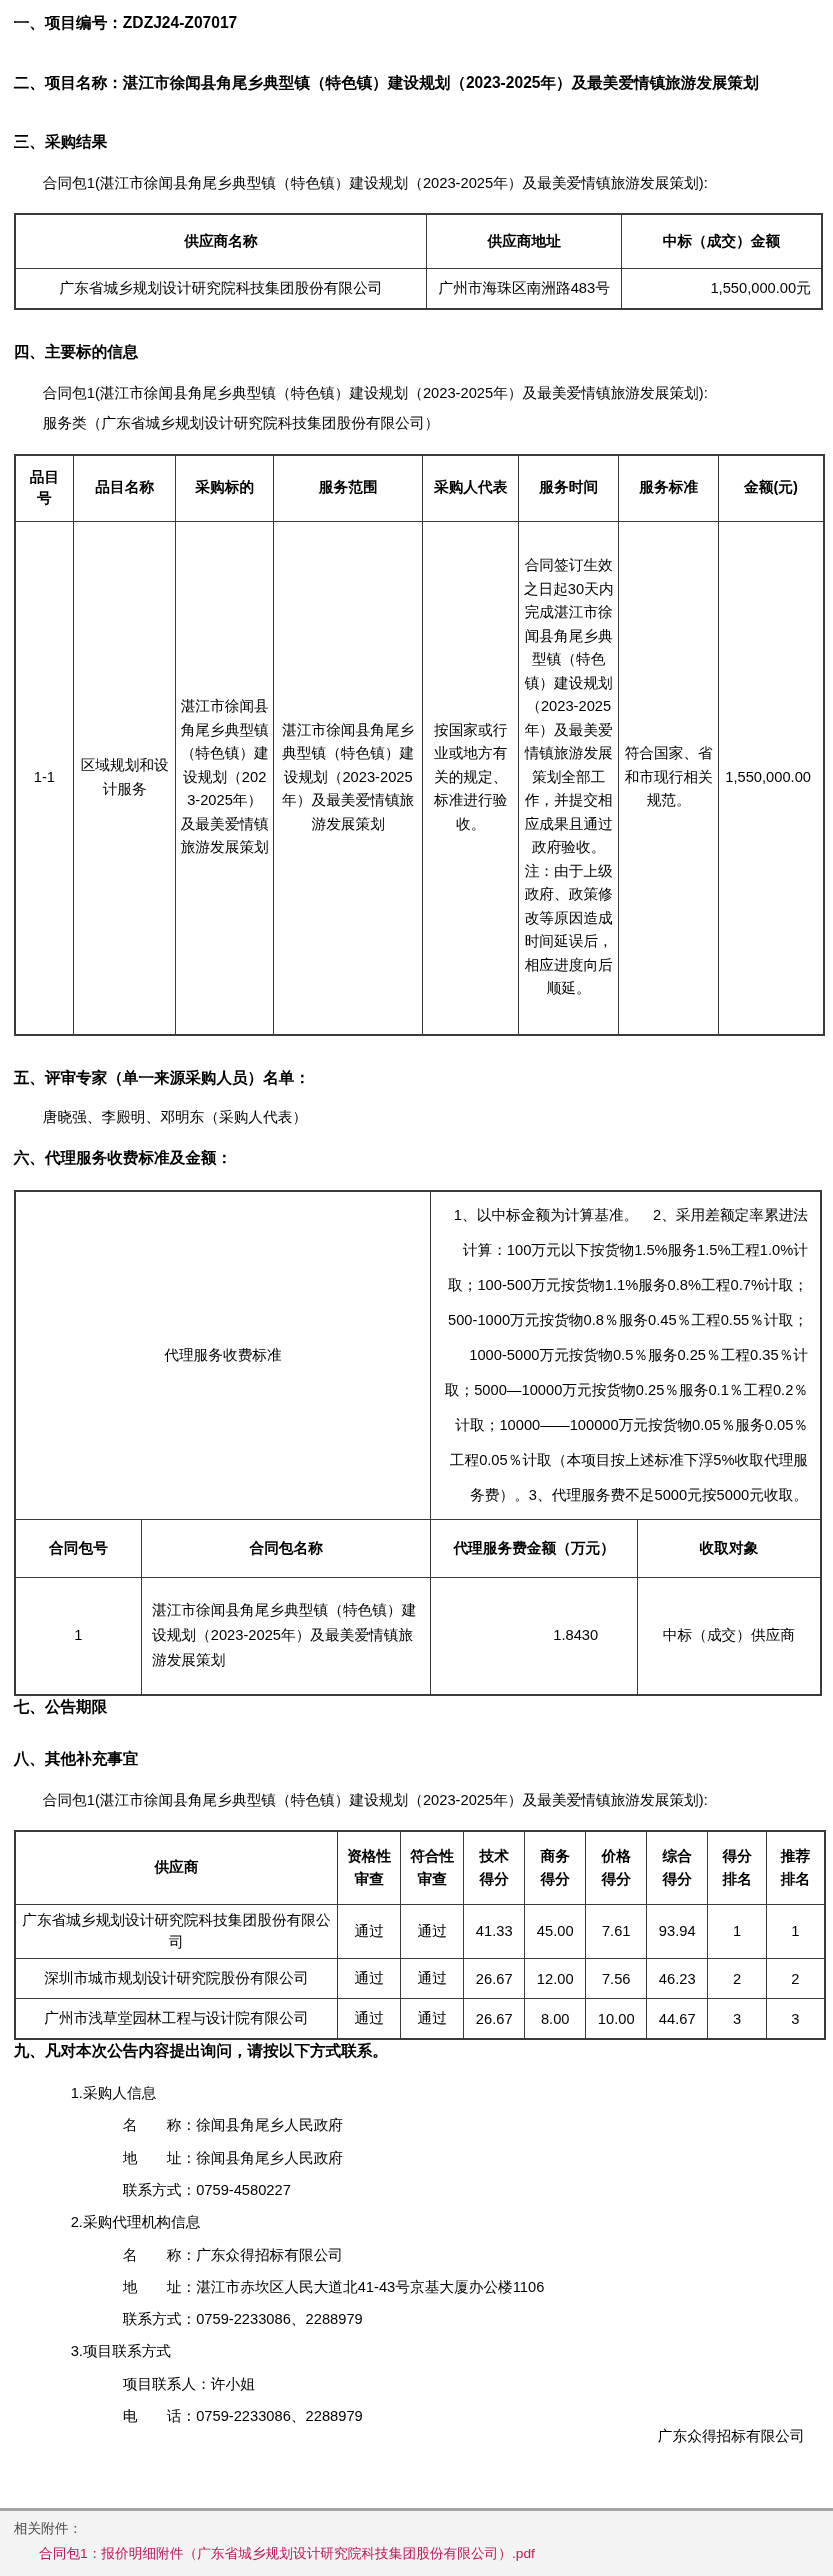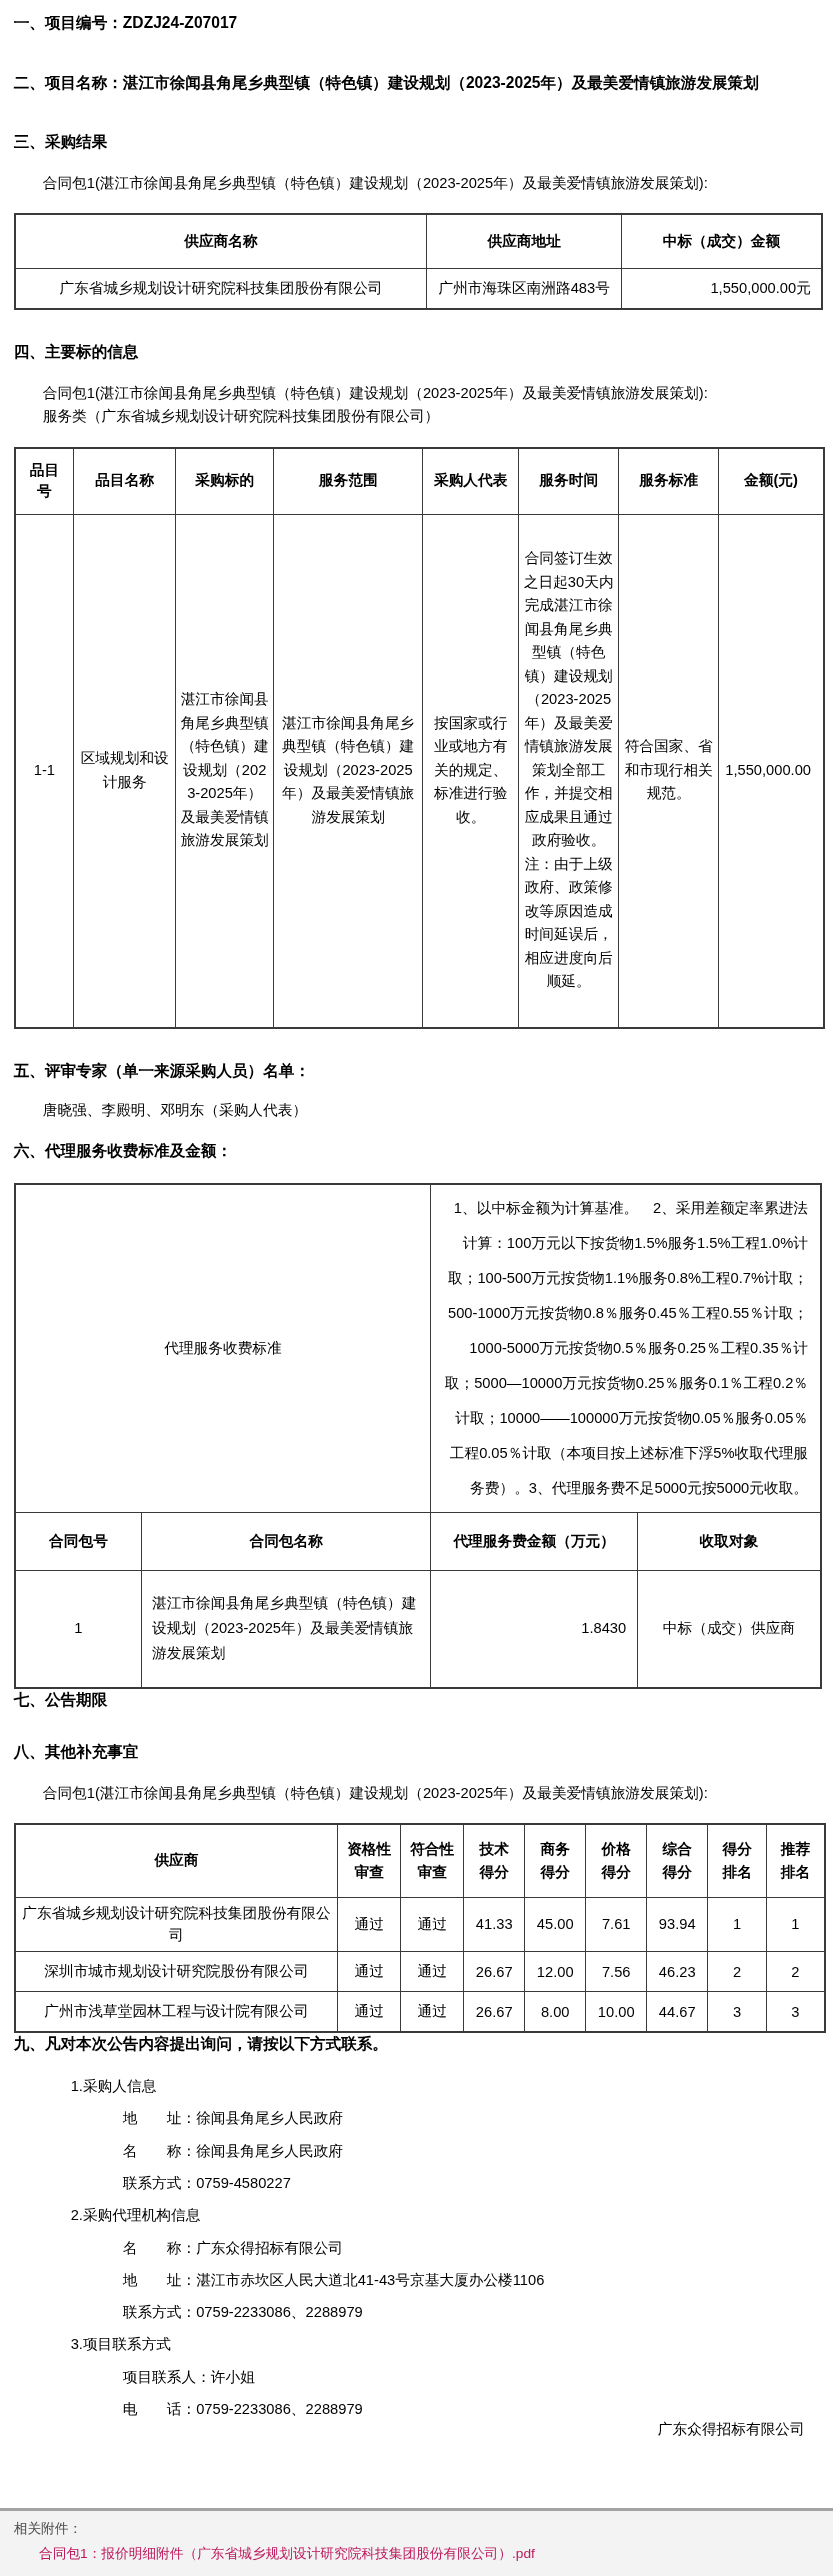--- a/index.html
+++ b/index.html
@@ -4,21 +4,21 @@
 <style>
   html,body{margin:0;padding:0;background:#fff;}
   body{font-family:"Liberation Sans","DejaVu Sans",sans-serif;color:#000;}
   .page{position:relative;width:834px;height:2576px;margin:0 auto;background:#fff;overflow:hidden;}
   .content{padding:11.7px 13.7px 0;}
   .sec{font-size:15.6px;font-weight:bold;line-height:21.5px;}
   .txt{font-size:14.7px;line-height:19.6px;}
   .indent1{padding-left:29px;}
   .indent2{padding-left:57px;}
   .indent3{padding-left:109px;}
-  .mt10{margin-top:4px}.mt13{margin-top:12.7px}.mt20{margin-top:19.6px}.mt22{margin-top:21.5px}
+  .mt10{margin-top:11px}.mt13{margin-top:12.7px}.mt20{margin-top:19.6px}.mt22{margin-top:21.5px}
   .mt23{margin-top:22.5px}.mt30{}.mt32{margin-top:31px}.mt38{margin-top:37px}.mt40{margin-top:39px}
 
   table.tbl{border-collapse:collapse;width:100%;table-layout:fixed;border:2px solid #3a3a3a;}
   .tbl th,.tbl td{border:1px solid #3a3a3a;text-align:center;vertical-align:middle;
     font-size:14.7px;padding:2px 5.9px;word-break:break-all;}
   .tbl th{font-weight:bold;}
 
   
   .t1 th{height:49px;}
   .t1 td{height:35px;}
@@ -28,21 +28,21 @@
   .t2 th{height:61px;padding:2px 7.8px;line-height:21.5px;}
   .t2 td{height:508px;line-height:23.5px;padding:2px 3.9px;}
   .t2 td.num{text-align:right;padding-right:11.7px;}
 
   
   .t3 td.fee-label{height:313px;line-height:25.4px;}
   .t3 td.fee-text{height:313px;line-height:35px;text-align:right;padding:5.9px 11.7px;}
   .t3 th{height:53px;margin-top:20px;}
   .t3 td{height:108px;line-height:25.4px;}
   .t3 td.name{text-align:left;padding:3.9px 9.8px;}
-  .t3 td.num{text-align:right;padding-right:11px;}
+  .t3 td.num{text-align:right;padding-right:39px;}
 
   
   .t4 th{height:68px;line-height:23.5px;}
   .t4 th.chk{padding:2px 6.8px;}
   .t4 th.scr{padding:2px 11.7px;}
   .t4 tr.r1 td{height:49px;line-height:21.5px;}
   .t4 tr.r2 td,.t4 tr.r3 td{height:35px;}
 
   .sig{font-size:14.7px;line-height:19.6px;text-align:right;padding-right:15.6px;}
 
@@ -222,22 +222,22 @@
           <td>44.67</td>
           <td>3</td>
           <td>3</td>
         </tr>
       </tbody>
     </table>
 
     <div class="sec mt30">九、凡对本次公告内容提出询问，请按以下方式联系。</div>
 
     <div class="txt indent2 mt23">1.采购人信息</div>
+    <div class="txt indent3 mt13">名　　称：徐闻县角尾乡人民政府</div>
     <div class="txt indent3 mt13">地　　址：徐闻县角尾乡人民政府</div>
-    <div class="txt indent3 mt13">名　　称：徐闻县角尾乡人民政府</div>
     <div class="txt indent3 mt13">联系方式：0759-4580227</div>
 
     <div class="txt indent2 mt13">2.采购代理机构信息</div>
     <div class="txt indent3 mt13">名　　称：广东众得招标有限公司</div>
     <div class="txt indent3 mt13">地　　址：湛江市赤坎区人民大道北41-43号京基大厦办公楼1106</div>
     <div class="txt indent3 mt13">联系方式：0759-2233086、2288979</div>
 
     <div class="txt indent2 mt13">3.项目联系方式</div>
     <div class="txt indent3 mt13">项目联系人：许小姐</div>
     <div class="txt indent3 mt13">电　　话：0759-2233086、2288979</div>

